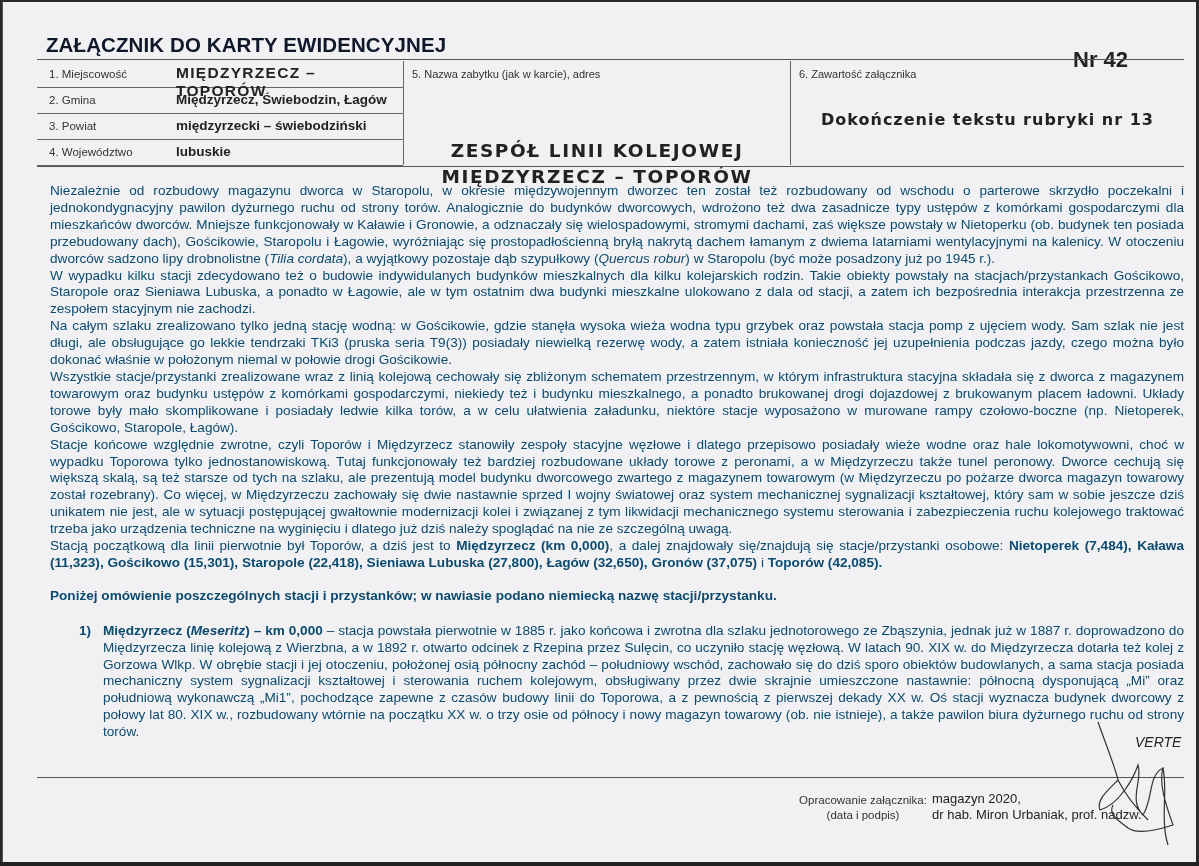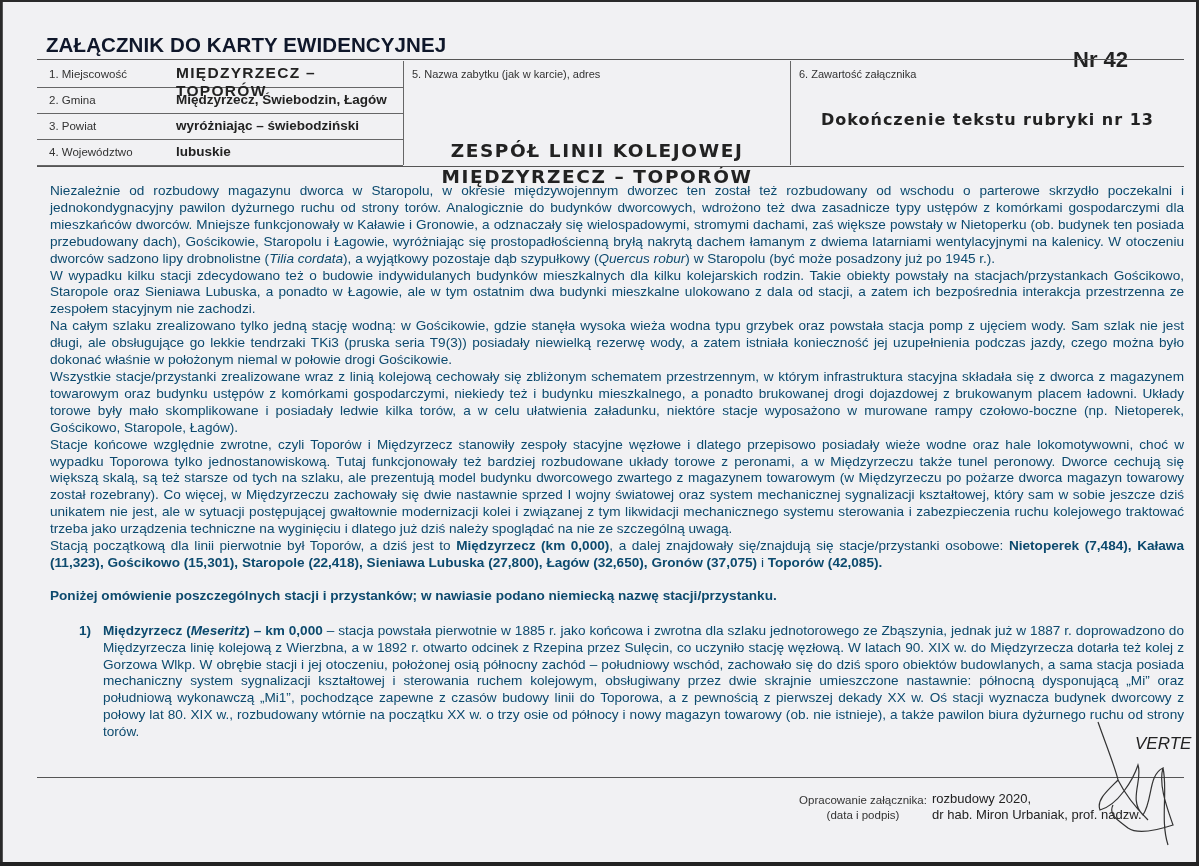--- a/index.html
+++ b/index.html
@@ -60,21 +60,21 @@
       position: absolute; left: 47px; top: 181px; width: 1134px;
       font-size: 13.6px; line-height: 16.9px; color: #0c4a6e; text-align: justify;
     }
     .body-text p { margin: 0; }
     .body-text .sp { height: 16px; }
     .item {
       position: relative; padding-left: 53px;
     }
     .item .num { position: absolute; left: 29px; top: 0; font-weight: bold; }
     .verte {
-      position: absolute; left: 1132px; top: 732px; font-size: 17px; font-style: italic; color: #222;
+      position: absolute; left: 1132px; top: 732px; font-size: 14px; font-style: italic; color: #222;
     }
     .foot-rule { position: absolute; left: 34px; top: 775px; width: 1147px; border-top: 1.5px solid #555; }
     .prep-lbl {
       position: absolute; left: 790px; top: 791px; width: 140px; text-align: center;
       font-size: 11.5px; line-height: 15px; color: #333;
     }
     .prep-val {
       position: absolute; left: 929px; top: 789px; font-size: 13px; line-height: 15.5px; color: #222;
     }
     .signature { position: absolute; left: 1085px; top: 718px; width: 90px; height: 130px; }
@@ -94,21 +94,21 @@
       <div class="row" style="top:0">
         <span class="lbl">1. Miejscowość</span>
         <span class="val big">MIĘDZYRZECZ – TOPORÓW</span>
       </div>
       <div class="row" style="top:26px">
         <span class="lbl">2. Gmina</span>
         <span class="val">Międzyrzecz, Świebodzin, Łagów</span>
       </div>
       <div class="row" style="top:52px">
         <span class="lbl">3. Powiat</span>
-        <span class="val">wyróżniając – świebodziński</span>
+        <span class="val">międzyrzecki – świebodziński</span>
       </div>
       <div class="row" style="top:78px">
         <span class="lbl">4. Województwo</span>
         <span class="val">lubuskie</span>
       </div>
     </div>
 
     <div class="vline" style="left:366px"></div>
 
     <div class="cell5">
@@ -146,21 +146,21 @@
   </div>
 
   <div class="verte">VERTE</div>
   <div class="foot-rule"></div>
 
   <div class="prep-lbl">
     <div>Opracowanie załącznika:</div>
     <div>(data i podpis)</div>
   </div>
   <div class="prep-val">
-    <div>rozbudowy 2020,</div>
+    <div>magazyn 2020,</div>
     <div>dr hab. Miron Urbaniak, prof. nadzw.</div>
   </div>
 
   <svg class="signature" viewBox="0 0 90 130">
     <path d="M10 2 C 20 30, 28 50, 30 60 C 20 70, 8 80, 12 90 C 30 85, 45 60, 50 45 C 55 60, 40 80, 55 95 C 65 80, 60 55, 75 48 C 70 65, 80 90, 85 105 C 70 110, 50 115, 40 108 C 30 100, 20 95, 25 85 M 30 60 C 35 70, 45 85, 60 100 M 75 48 C 80 70, 72 100, 80 125" fill="none" stroke="#333" stroke-width="1.2"></path>
   </svg>
 </div>
 <div class="bottom-shadow"></div>
 
 </body></html>

